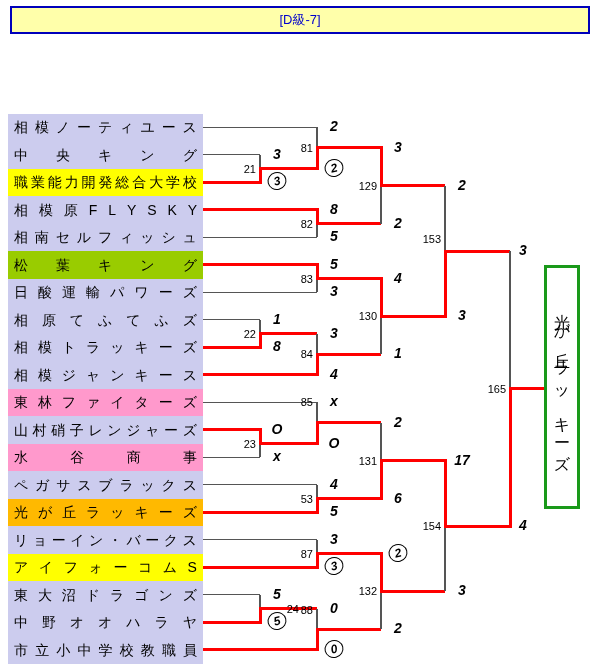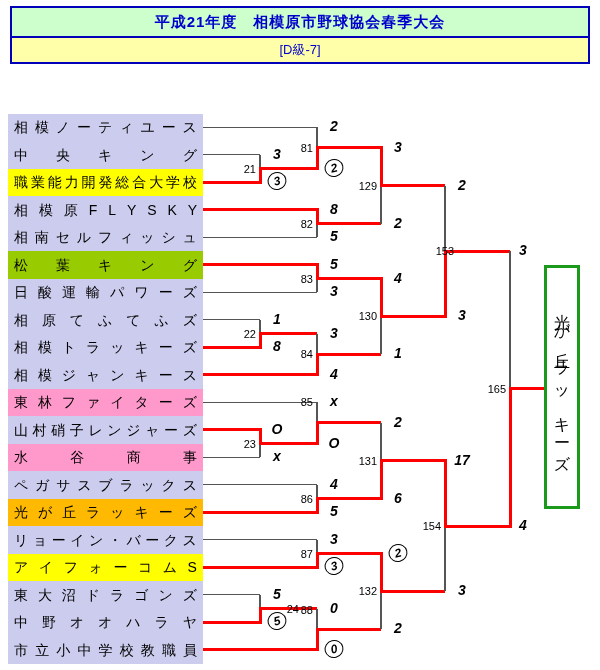--- a/index.html
+++ b/index.html
@@ -40,21 +40,20 @@
           align-items:center;justify-content:center;}
   .champion-text{writing-mode:vertical-rl;font-size:16px;color:#000;
           letter-spacing:10px;line-height:1;}
 </style>
 </head>
 <body>
 
 <div class="stage">
 
   <div class="header">
-    <div class="header-title">平成21年度　相模原市野球協会春季大会</div>
     <div class="header-sub">[D級-7]</div>
   </div>
 
   <div id="teams">
       <div class="team-row" style="top: 113.5px; background: rgb(204, 204, 238);">
         <div class="team-name justify-chars">
           <span>相</span>
           <span>模</span>
           <span>ノ</span>
           <span>ー</span>
@@ -395,42 +394,42 @@
       <div class="score" style="left: 334px; top: 236.25px;"><span>5</span></div>
       <div class="game-num" style="left: 313px; top: 278.5px;">83</div>
       <div class="score" style="left: 334px; top: 263.75px;"><span>5</span></div>
       <div class="score" style="left: 334px; top: 291.25px;"><span>3</span></div>
       <div class="game-num" style="left: 313px; top: 354.125px;">84</div>
       <div class="score" style="left: 334px; top: 332.5px;"><span>3</span></div>
       <div class="score" style="left: 334px; top: 373.75px;"><span>4</span></div>
       <div class="game-num" style="left: 313px; top: 402px;">85</div>
       <div class="score" style="left: 334px; top: 401.25px;"><span>x</span></div>
       <div class="score" style="left: 334px; top: 442.5px;"><span>O</span></div>
-      <div class="game-num" style="left: 313px; top: 498.5px;">86</div>
+      <div class="game-num" style="left: 313px; top: 498.5px;">53</div>
       <div class="score" style="left: 334px; top: 483.75px;"><span>4</span></div>
       <div class="score" style="left: 334px; top: 511.25px;"><span>5</span></div>
       <div class="game-num" style="left: 313px; top: 553.5px; padding-left: 48px;">87</div>
       <div class="score" style="left: 334px; top: 538.75px;"><span>3</span></div>
       <div class="score" style="left: 334px; top: 566.25px;"><span class="circle">3</span></div>
       <div class="game-num" style="left: 313px; top: 610px; text-align: right;">88</div>
       <div class="score" style="left: 334px; top: 607.5px;"><span>0</span></div>
       <div class="score" style="left: 334px; top: 648.75px;"><span class="circle">0</span></div>
       <div class="game-num" style="left: 377px; top: 185.688px;">129</div>
       <div class="score" style="left: 398px; top: 146.875px;"><span>3</span></div>
       <div class="score" style="left: 398px; top: 222.5px;"><span>2</span></div>
       <div class="game-num" style="left: 377px; top: 316.312px;">130</div>
       <div class="score" style="left: 398px; top: 277.5px;"><span>4</span></div>
       <div class="score" style="left: 398px; top: 353.125px;"><span>1</span></div>
       <div class="game-num" style="left: 377px; top: 460.688px;">131</div>
       <div class="score" style="left: 398px; top: 421.875px;"><span>2</span></div>
       <div class="score" style="left: 398px; top: 497.5px;"><span>6</span></div>
       <div class="game-num" style="left: 377px; top: 591.312px;">132</div>
       <div class="score" style="left: 398px; top: 552.5px;"><span class="circle">2</span></div>
       <div class="score" style="left: 398px; top: 628.125px;"><span>2</span></div>
-      <div class="game-num" style="left: 441px; top: 251px; margin-left: 13px;">153</div>
+      <div class="game-num" style="left: 441px; top: 239px;">153</div>
       <div class="score" style="left: 462px; top: 184.688px;"><span>2</span></div>
       <div class="score" style="left: 462px; top: 315.312px;"><span>3</span></div>
       <div class="game-num" style="left: 441px; top: 526px;">154</div>
       <div class="score" style="left: 462px; top: 459.688px;"><span>17</span></div>
       <div class="score" style="left: 462px; top: 590.312px;"><span>3</span></div>
       <div class="game-num" style="left: 506px; top: 388.5px;">165</div>
       <div class="score" style="left: 523px; top: 250px;"><span>3</span></div>
       <div class="score" style="left: 523px; top: 525px;"><span>4</span></div>
     </div>
 

